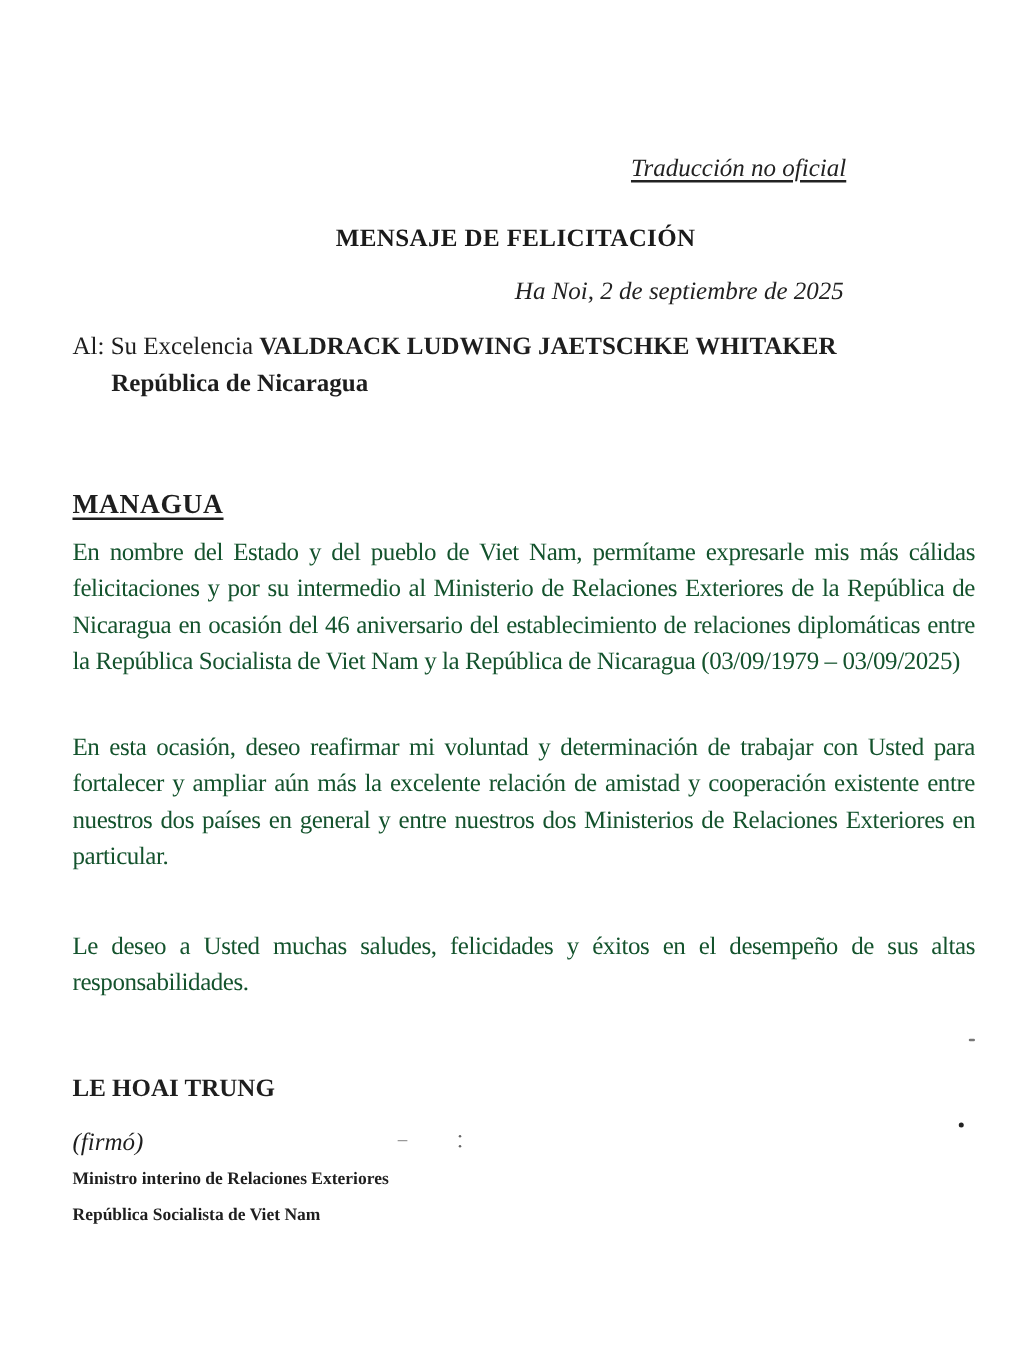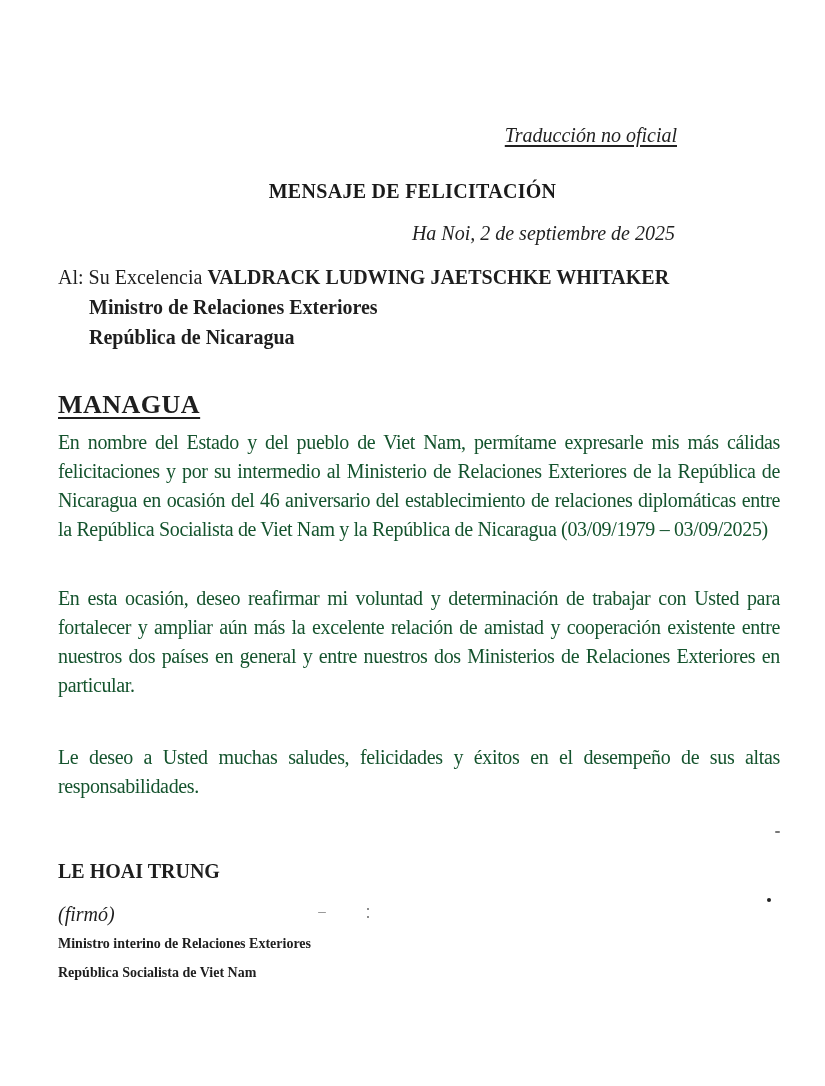--- a/index.html
+++ b/index.html
@@ -53,21 +53,21 @@
       left: 58px;
       font-size: 20px;
       line-height: 30px;
     }
     .addressee .line { display: block; }
     .addressee .indent { padding-left: 31px; }
     .b { font-weight: bold; }
     .city {
       top: 390px;
       left: 58px;
-      font-size: 26px;
+      font-size: 22px;
       font-weight: bold;
       text-decoration: underline;
       text-underline-offset: 4px;
       letter-spacing: 0.5px;
     }
     .body-text {
       position: absolute;
       left: 58px;
       width: 722px;
       font-size: 20px;
@@ -113,21 +113,20 @@
 <div class="page">
 
   <div class="abs translation-note">Traducción no oficial</div>
 
   <div class="abs title">MENSAJE DE FELICITACIÓN</div>
 
   <div class="abs place-date">Ha Noi, 2 de septiembre de 2025</div>
 
   <div class="abs addressee">
     <span class="line"><span>Al: Su Excelencia </span><span class="b">VALDRACK LUDWING JAETSCHKE WHITAKER</span></span>
-    <span class="line indent b">Ministro de Relaciones Exteriores</span>
     <span class="line indent b">República de Nicaragua</span>
   </div>
 
   <div class="abs city">MANAGUA</div>
 
   <div class="body-text p1">En nombre del Estado y del pueblo de Viet Nam, permítame expresarle mis más cálidas felicitaciones y por su intermedio al Ministerio de Relaciones Exteriores de la República de Nicaragua en ocasión del 46 aniversario del establecimiento de relaciones diplomáticas entre la República Socialista de Viet Nam y la República de Nicaragua (03/09/1979 – 03/09/2025)</div>
   <div class="body-text p2">En esta ocasión, deseo reafirmar mi voluntad y determinación de trabajar con Usted para fortalecer y ampliar aún más la excelente relación de amistad y cooperación existente entre nuestros dos países en general y entre nuestros dos Ministerios de Relaciones Exteriores en particular.</div>
   <div class="body-text p3">Le deseo a Usted muchas saludes, felicidades y éxitos en el desempeño de sus altas responsabilidades.</div>
 
   <div class="abs signer">LE HOAI TRUNG</div>

